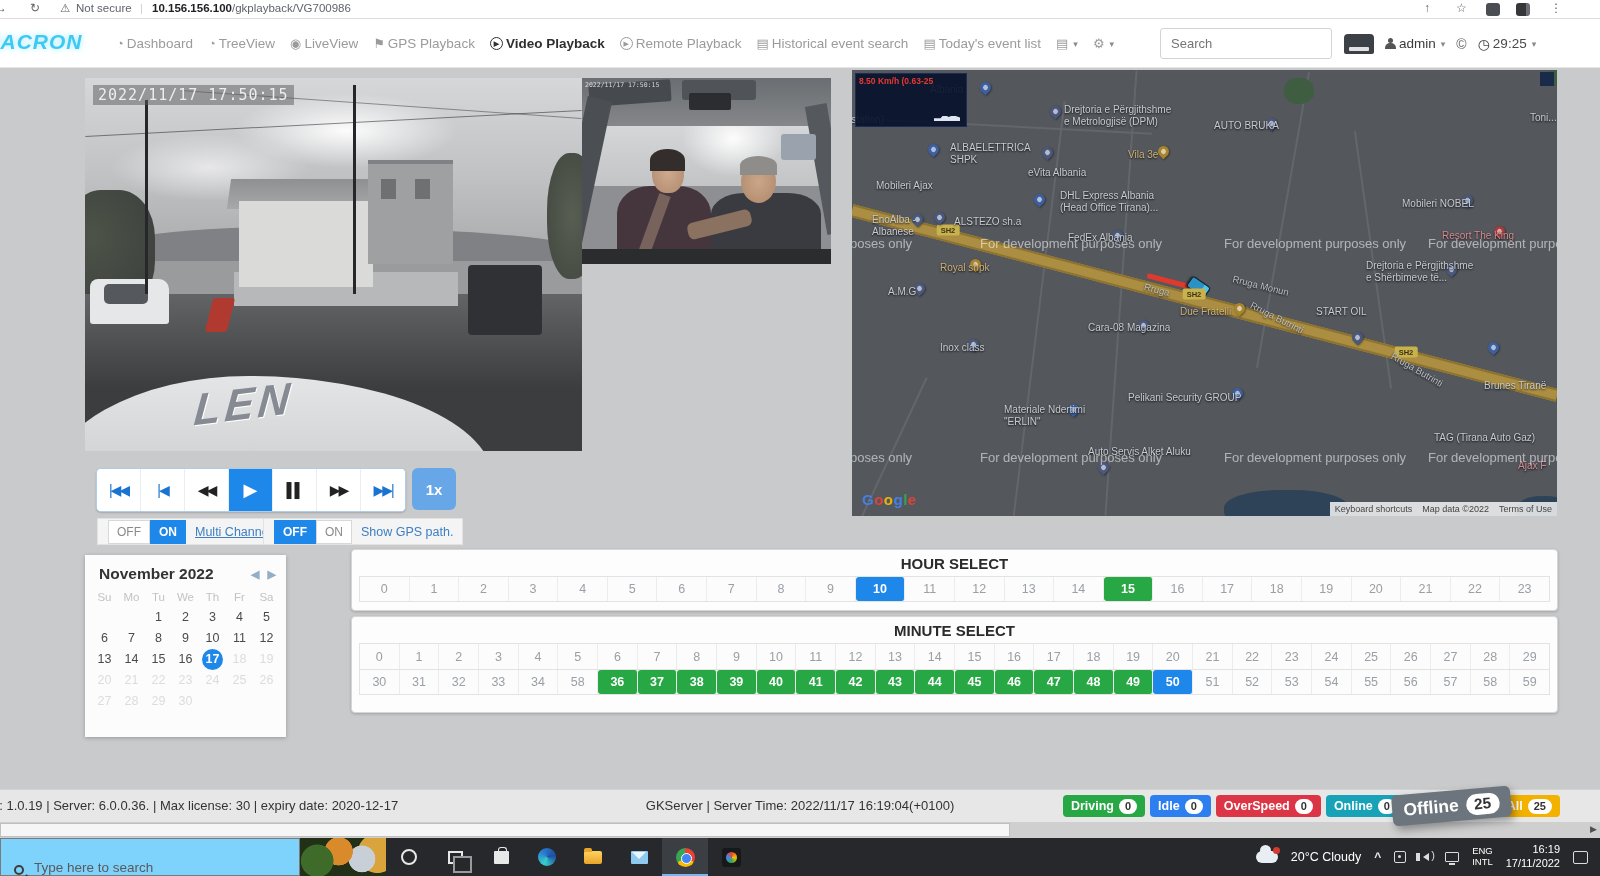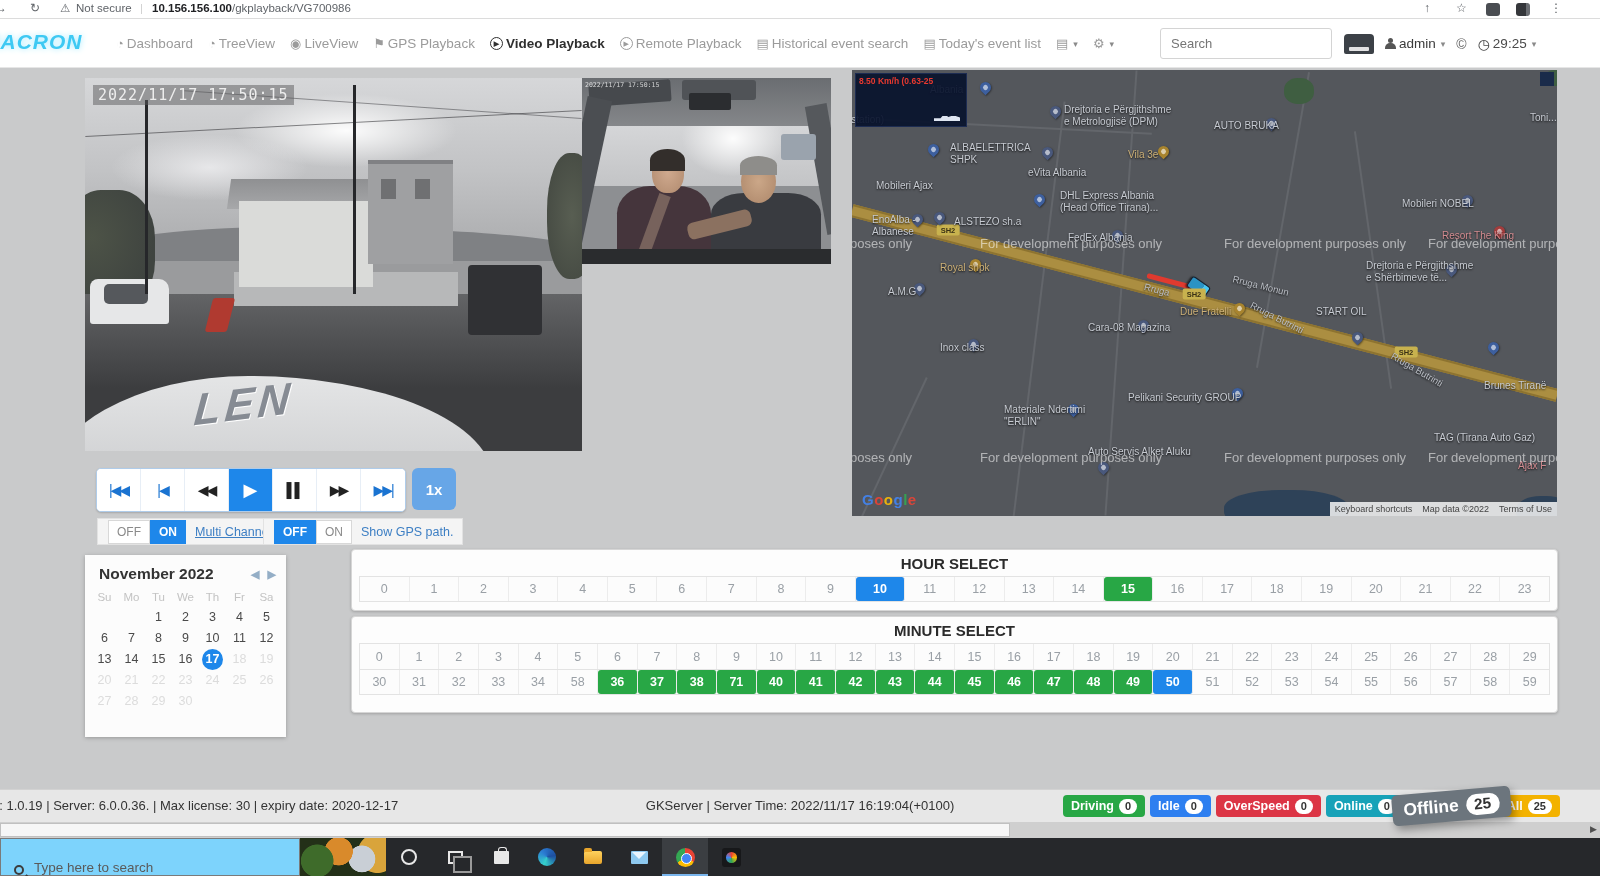--- a/index.html
+++ b/index.html
@@ -588,21 +588,21 @@
         <div class="trow">
           <div class="tcell">30</div>
           <div class="tcell">31</div>
           <div class="tcell">32</div>
           <div class="tcell">33</div>
           <div class="tcell">34</div>
           <div class="tcell">58</div>
           <div class="tcell ok">36</div>
           <div class="tcell ok">37</div>
           <div class="tcell ok">38</div>
-          <div class="tcell ok">71</div>
+          <div class="tcell ok">39</div>
           <div class="tcell ok">40</div>
           <div class="tcell ok">41</div>
           <div class="tcell ok">42</div>
           <div class="tcell ok">43</div>
           <div class="tcell ok">44</div>
           <div class="tcell ok">45</div>
           <div class="tcell ok">46</div>
           <div class="tcell ok">47</div>
           <div class="tcell ok">48</div>
           <div class="tcell ok">49</div>
@@ -679,15 +679,26 @@
       </div>
     <div class="ticon">
         <span class="mail"></span>
       </div>
     <div class="ticon chrome-active">
         <span class="chrome"></span>
       </div>
     <div class="ticon">
         <span class="photos"></span>
       </div>
+    <div class="t-right">
+      <span class="cloud"></span>
+      <span class="wtext">20°C  Cloudy</span>
+      <span class="chev">^</span>
+      <span class="trayapp"></span>
+      <span class="spk"></span>
+      <span class="mon"></span>
+      <span class="lang"><span>ENG</span><br><span>INTL</span></span>
+      <span class="clock"><span>16:19</span><br><span>17/11/2022</span></span>
+      <span class="notif"></span>
+    </div>
   </div>
 
 </div>
 
 </body></html>

